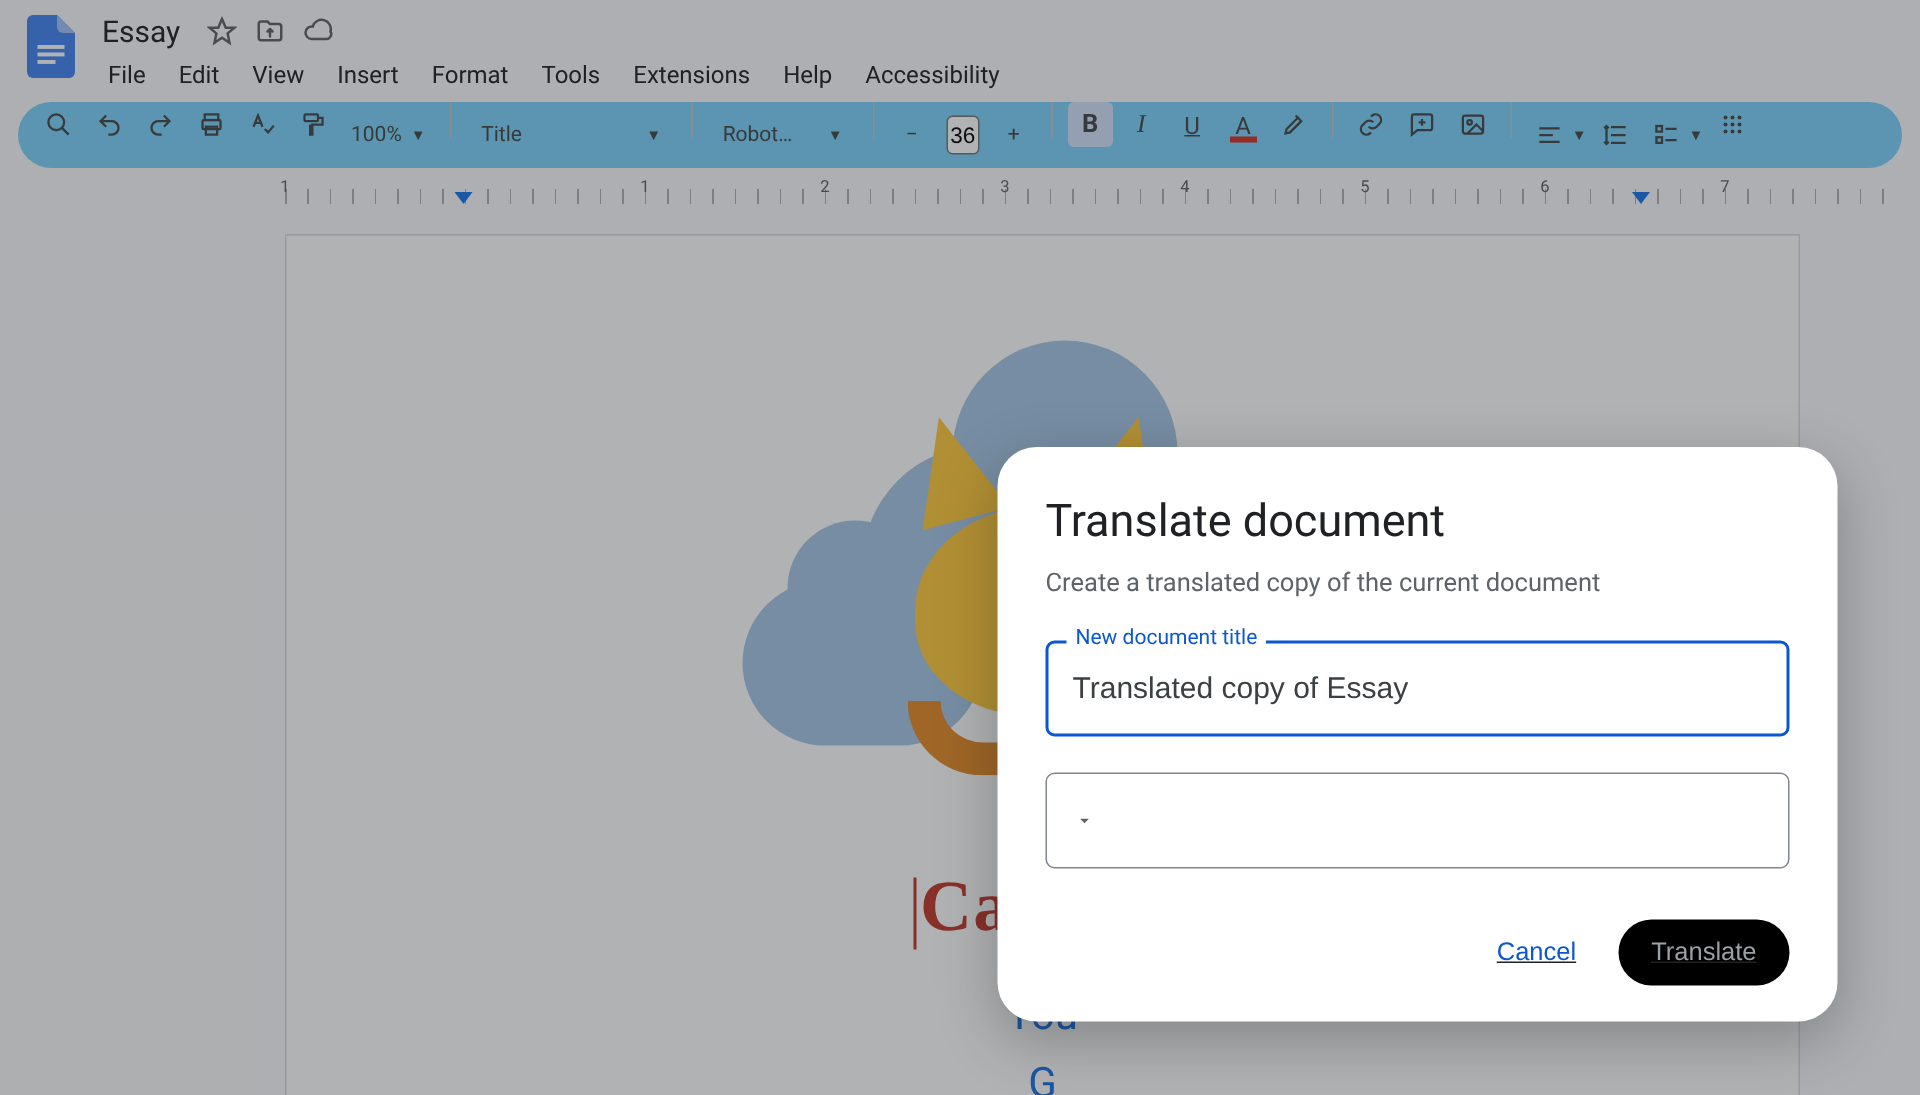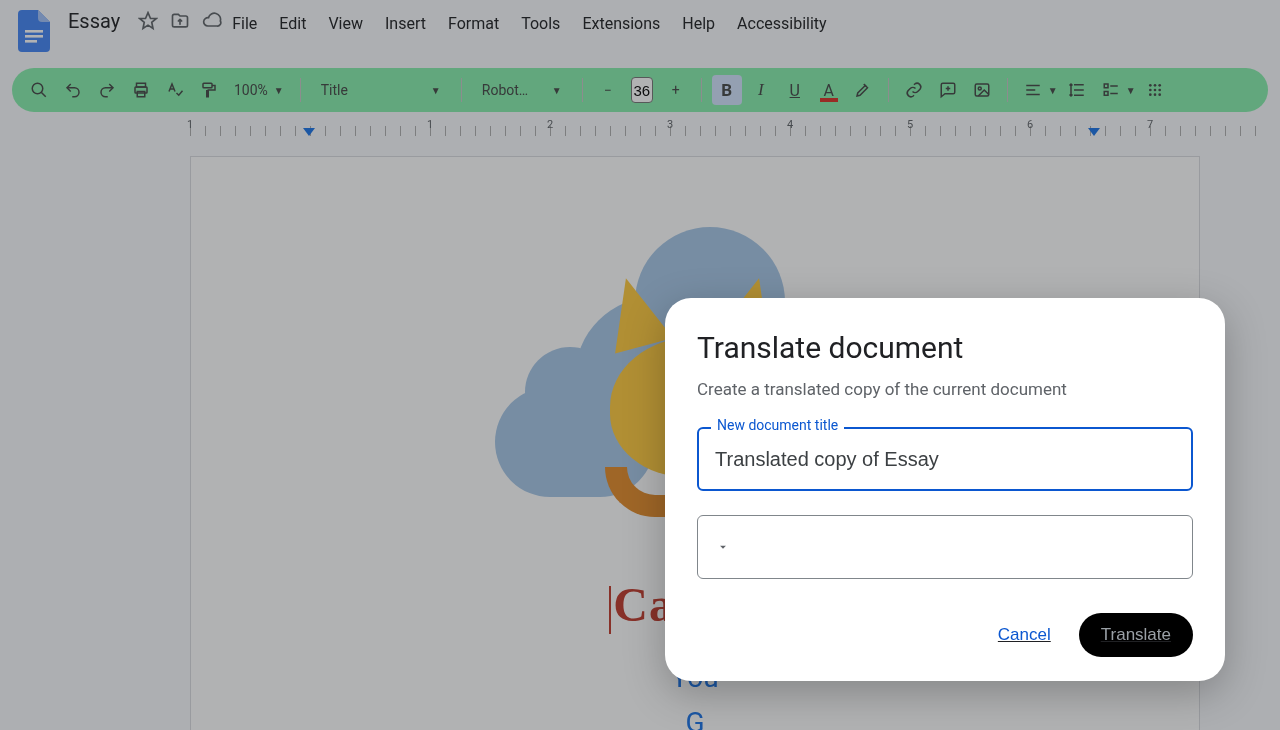--- a/index.html
+++ b/index.html
@@ -17,35 +17,34 @@
     display: flex;
     align-items: flex-start;
     padding: 8px 16px 0 16px;
     height: 64px;
   }
   .docs-logo {
     width: 36px; height: 46px;
     margin-right: 10px;
     display:flex; align-items:center; justify-content:center;
   }
-  .title-area { display:flex; flex-direction:row; }
+  .title-area { display:flex; flex-direction:column; }
   .title-row { display:flex; align-items:center; gap:12px; height:26px;}
   .doc-title { font-size: 20px; color:#202124; padding:2px 6px;}
   .title-icons { display:flex; gap:12px; color:#5f6368;}
   .title-icons span { width:20px; height:20px; display:flex; align-items:center; justify-content:center;}
   .menu-row { display:flex; gap:2px; margin-top:2px;}
   .menu-item { font-size:16px; color:#202124; padding:4px 10px; border-radius:4px; }
   
   .toolbar {
     margin: 4px 12px 0 12px;
     height: 44px;
-    background:#86efac;
+    background:#7dd3fc;
     border-radius: 22px;
     display:flex;
-    align-items:center;
     padding: 0 12px;
     gap: 4px;
     color:#444746;
     font-size:14px;
     overflow:hidden;
   }
   .tbtn {
     min-width:30px; height:30px;
     display:flex; align-items:center; justify-content:center;
     border-radius:4px;

